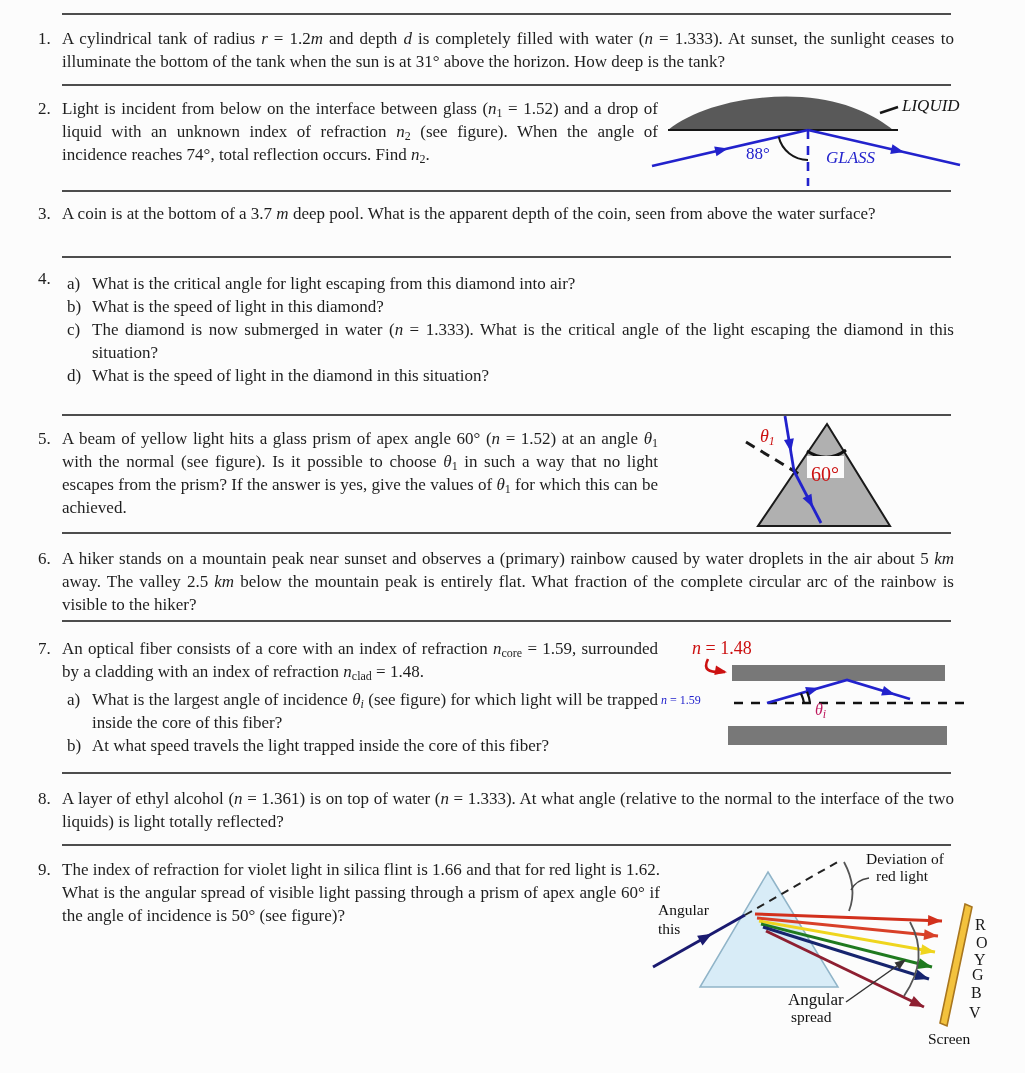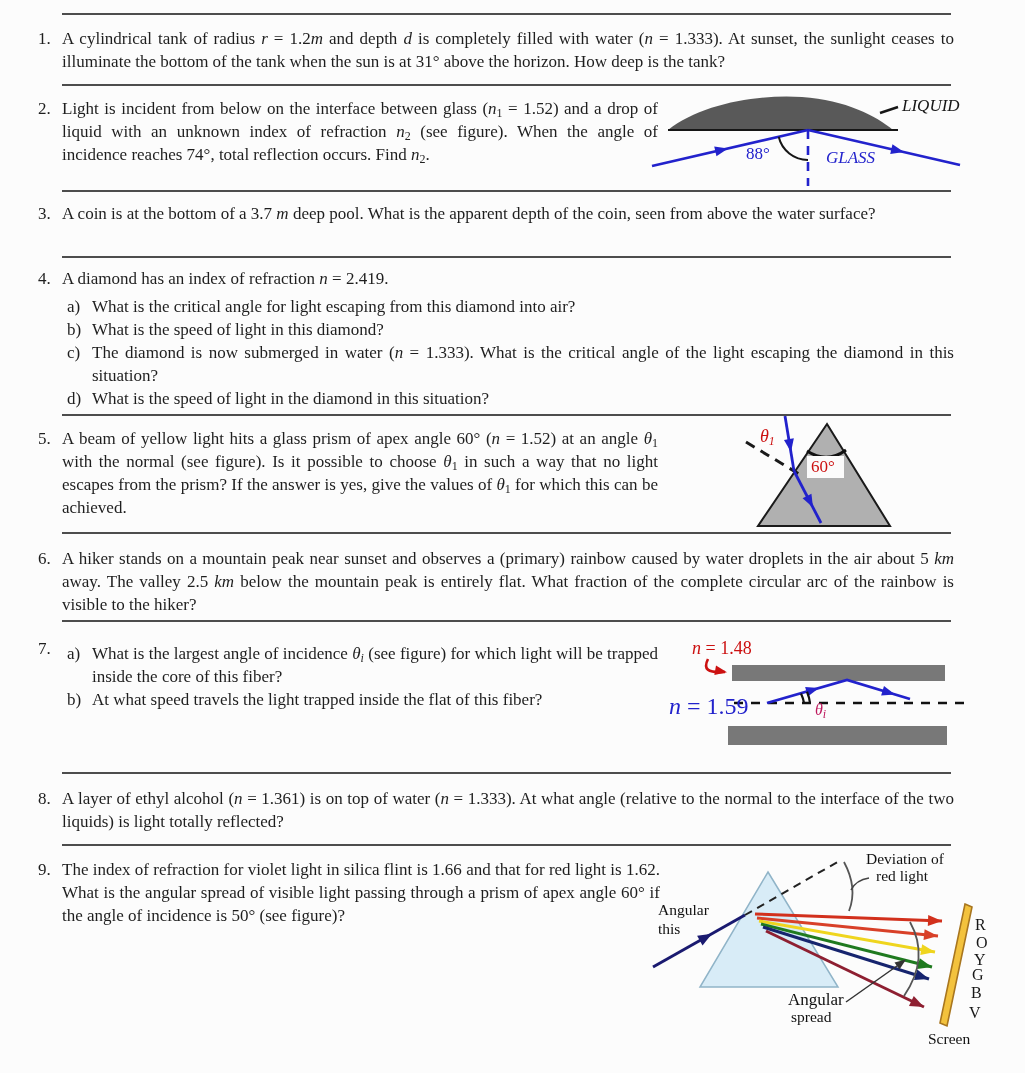--- a/index.html
+++ b/index.html
@@ -67,21 +67,20 @@
 </div>
 
 <div class="problem" style="top:202px;left:38px;width:916px">
   <span class="num">3.</span>
   <div class="ptext">A coin is at the bottom of a 3.7 <i>m</i> deep pool. What is the apparent depth of the coin, seen from above the water surface?</div>
 </div>
 
 <div class="problem" style="top:267px;left:38px;width:916px">
   <span class="num">4.</span>
   <div class="ptext">
-    <div>A diamond has an index of refraction <i>n</i> = 2.419.</div>
     <div class="parts">
       <div class="part">
           <span class="plabel">a)</span>
           <div class="pbody">What is the critical angle for light escaping from this diamond into air?</div>
         </div>
       <div class="part">
           <span class="plabel">b)</span>
           <div class="pbody">What is the speed of light in this diamond?</div>
         </div>
       <div class="part">
@@ -106,59 +105,60 @@
     <path d="M 89,8 L 152,110 L 20,110 Z" fill="#b0b0b0" stroke="#1a1a1a" stroke-width="2"></path>
     <path d="M 69,35 Q 89,48 108,34" fill="none" stroke="#111" stroke-width="3"></path>
     <rect x="69" y="40" width="37" height="22" fill="#fbfbfb"></rect>
     <line x1="8" y1="26" x2="66" y2="61" stroke="#1a1a1a" stroke-width="3" stroke-dasharray="10,7"></line>
     <line x1="47" y1="0" x2="56" y2="55" stroke="#2222cc" stroke-width="2.8"></line>
     <polygon points="0,0 -13,5 -13,-5" transform="translate(53,36) rotate(80.7)" fill="#2222cc"></polygon>
     <line x1="56" y1="55" x2="83" y2="107" stroke="#2222cc" stroke-width="2.8"></line>
     <polygon points="0,0 -13,5 -13,-5" transform="translate(75,91.6) rotate(62.6)" fill="#2222cc"></polygon>
   </svg>
   <div class="figlabel red ital" style="left:22px;top:10px;font-size:18px"><i>θ</i><sub>1</sub></div>
-  <div class="figlabel red" style="left:73px;top:41px;font-size:17px">60°</div>
+  <div class="figlabel red" style="left:73px;top:47px;font-size:20px">60°</div>
 </div>
 
 <div class="problem" style="top:547px;left:38px;width:916px">
   <span class="num">6.</span>
   <div class="ptext">A hiker stands on a mountain peak near sunset and observes a (primary) rainbow caused by water droplets in the air about 5 <i>km</i> away. The valley 2.5 <i>km</i> below the mountain peak is entirely flat. What fraction of the complete circular arc of the rainbow is visible to the hiker?</div>
 </div>
 
 <div class="problem" style="top:637px;left:38px;width:620px">
   <span class="num">7.</span>
   <div class="ptext">
+    <div>An optical fiber consists of a core with an index of refraction <i>n</i><sub>core</sub> = 1.59, surrounded by a cladding with an index of refraction <i>n</i><sub>clad</sub> = 1.48.</div>
     <div class="parts">
       <div class="part">
           <span class="plabel">a)</span>
           <div class="pbody">What is the largest angle of incidence <i>θ</i><sub><i>i</i></sub> (see figure) for which light will be trapped inside the core of this fiber?</div>
         </div>
       <div class="part">
           <span class="plabel">b)</span>
-          <div class="pbody">At what speed travels the light trapped inside the flat of this fiber?</div>
+          <div class="pbody">At what speed travels the light trapped inside the core of this fiber?</div>
         </div>
     </div>
   </div>
 </div>
 
 <div class="fig" style="left:655px;top:633px;width:312px;height:125px">
   <svg width="312" height="125" viewBox="0 0 312 125">
     <rect x="77" y="32" width="213" height="16" fill="#787878"></rect>
     <rect x="73" y="93" width="219" height="19" fill="#787878"></rect>
     <line x1="79" y1="70" x2="310" y2="70" stroke="#111" stroke-width="2.6" stroke-dasharray="9,8"></line>
     <path d="M 53,26 C 48,36 52,40 70,39" fill="none" stroke="#cc1111" stroke-width="2.6"></path>
     <polygon points="0,0 -12,4.8 -12,-4.8" transform="translate(72,39.3) rotate(10)" fill="#cc1111"></polygon>
     <polyline points="112,70 192,47 255,66" fill="none" stroke="#2222cc" stroke-width="2.8"></polyline>
     <polygon points="0,0 -13,5 -13,-5" transform="translate(164,55.1) rotate(-16)" fill="#2222cc"></polygon>
     <polygon points="0,0 -13,5 -13,-5" transform="translate(240,61.5) rotate(16.8)" fill="#2222cc"></polygon>
     <path d="M 146,60.5 A 36,36 0 0 1 149,70" fill="none" stroke="#111" stroke-width="2.2"></path>
     <path d="M 152,58.7 A 42,42 0 0 1 155,70" fill="none" stroke="#111" stroke-width="2.2"></path>
   </svg>
   <div class="figlabel red" style="left:37px;top:5px;font-size:18px"><i>n</i> = 1.48</div>
-  <div class="figlabel blue" style="left:14px;top:60px;font-size:24px"><i>n</i> = 1.59</div>
+  <div class="figlabel blue" style="left:6px;top:60px;font-size:12px"><i>n</i> = 1.59</div>
   <div class="figlabel" style="left:160px;top:68px;font-size:16px;color:#be185d"><i>θ</i><sub><i>i</i></sub></div>
 </div>
 
 <div class="problem" style="top:787px;left:38px;width:916px">
   <span class="num">8.</span>
   <div class="ptext">A layer of ethyl alcohol (<i>n</i> = 1.361) is on top of water (<i>n</i> = 1.333). At what angle (relative to the normal to the interface of the two liquids) is light totally reflected?</div>
 </div>
 
 <div class="problem" style="top:858px;left:38px;width:622px">
   <span class="num">9.</span>

